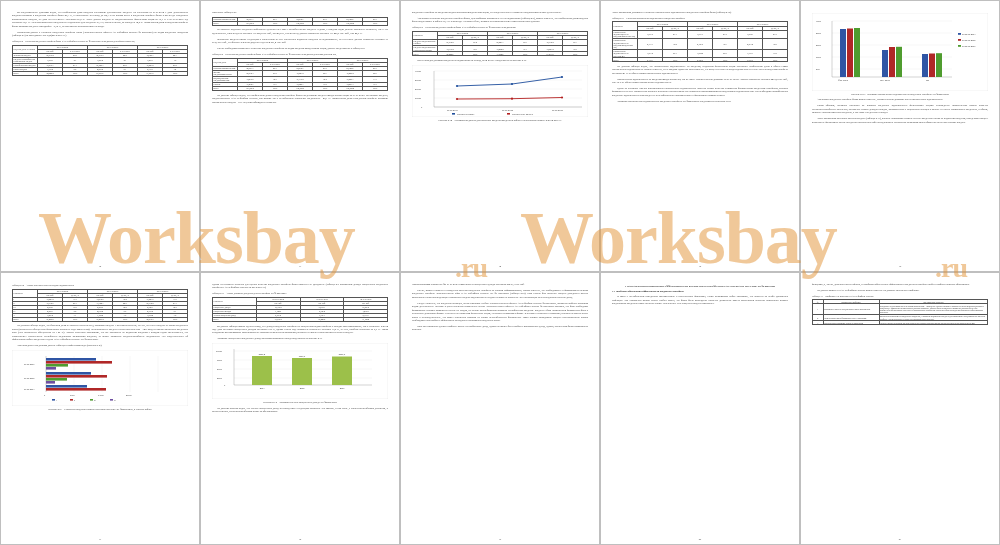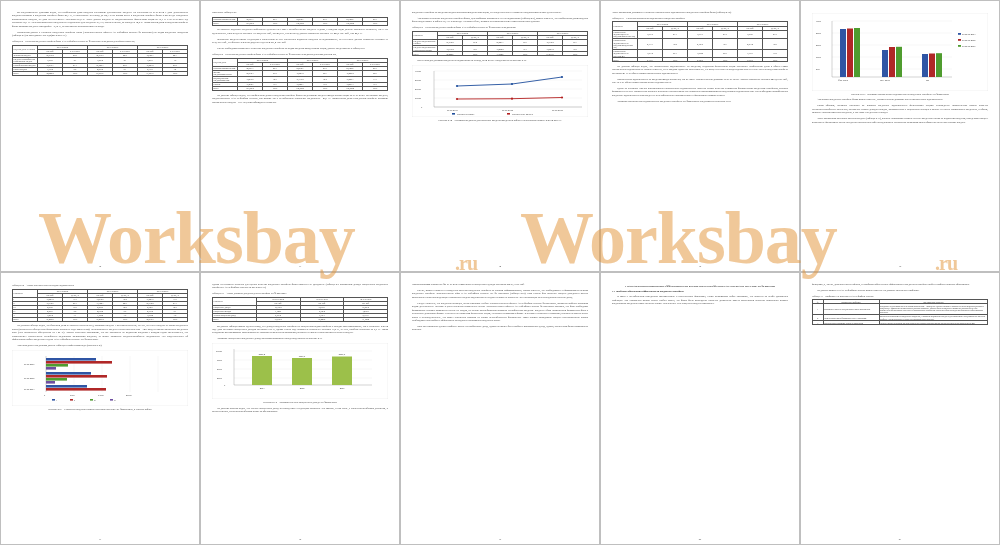--- a/index.html
+++ b/index.html
@@ -75,21 +75,21 @@
   .wm-text {
     position: absolute;
     font-family: Liberation Serif, serif;
     font-weight: bold;
     color: rgba(226, 150, 60, 0.52);
     white-space: nowrap;
     letter-spacing: -1px;
   }
   .wm1 { left: 38px; top: 196px; font-size: 74px; }
   .wm2 { left: 520px; top: 196px; font-size: 74px; }
-  .wm-sub { font-size: 20px; }
+  .wm-sub { font-size: 28px; }
 </style>
 </head>
 <body>
 
 <div id="sheet">
   <div class="page-grid">
 
     <div class="page">
       <p>Из представленных диаграмм видно, что наибольшую долю кредитов составляют долгосрочные кредиты. На состоянию на 01.01.2014 г. доля долгосрочных кредитов занимала в кредитном портфеле банка 46,7 %, и увеличилась за период до 44,3 %.На втором месте в кредитном портфеле банка в 2014 году находились краткосрочные кредиты, их доля на 01.01.2014 г. составила 27,8 %. Далее данные кредиты от предоставленных физическим лицам на 30,7 % и на 01.01.2016 год снизилась 34,1 %. Доля краткосрочных кредитов на сегодняшний день кредитов 30,7 %; соответственно, за период на 14,8 %. Наименьшую долю в кредитном портфеле банка занимают кредиты «овердрафт» - 0,72 %, на протяжении анализируемого периода.</p>
       <p>Рассмотрим данные о структуре кредитного портфеля Банка (Дополнительного офиса ПАО «Сбербанк России» № 8599/0299) по видам кредитных продуктов (таблица 2.7) за календарное три года(2014-2016 гг.)</p>

